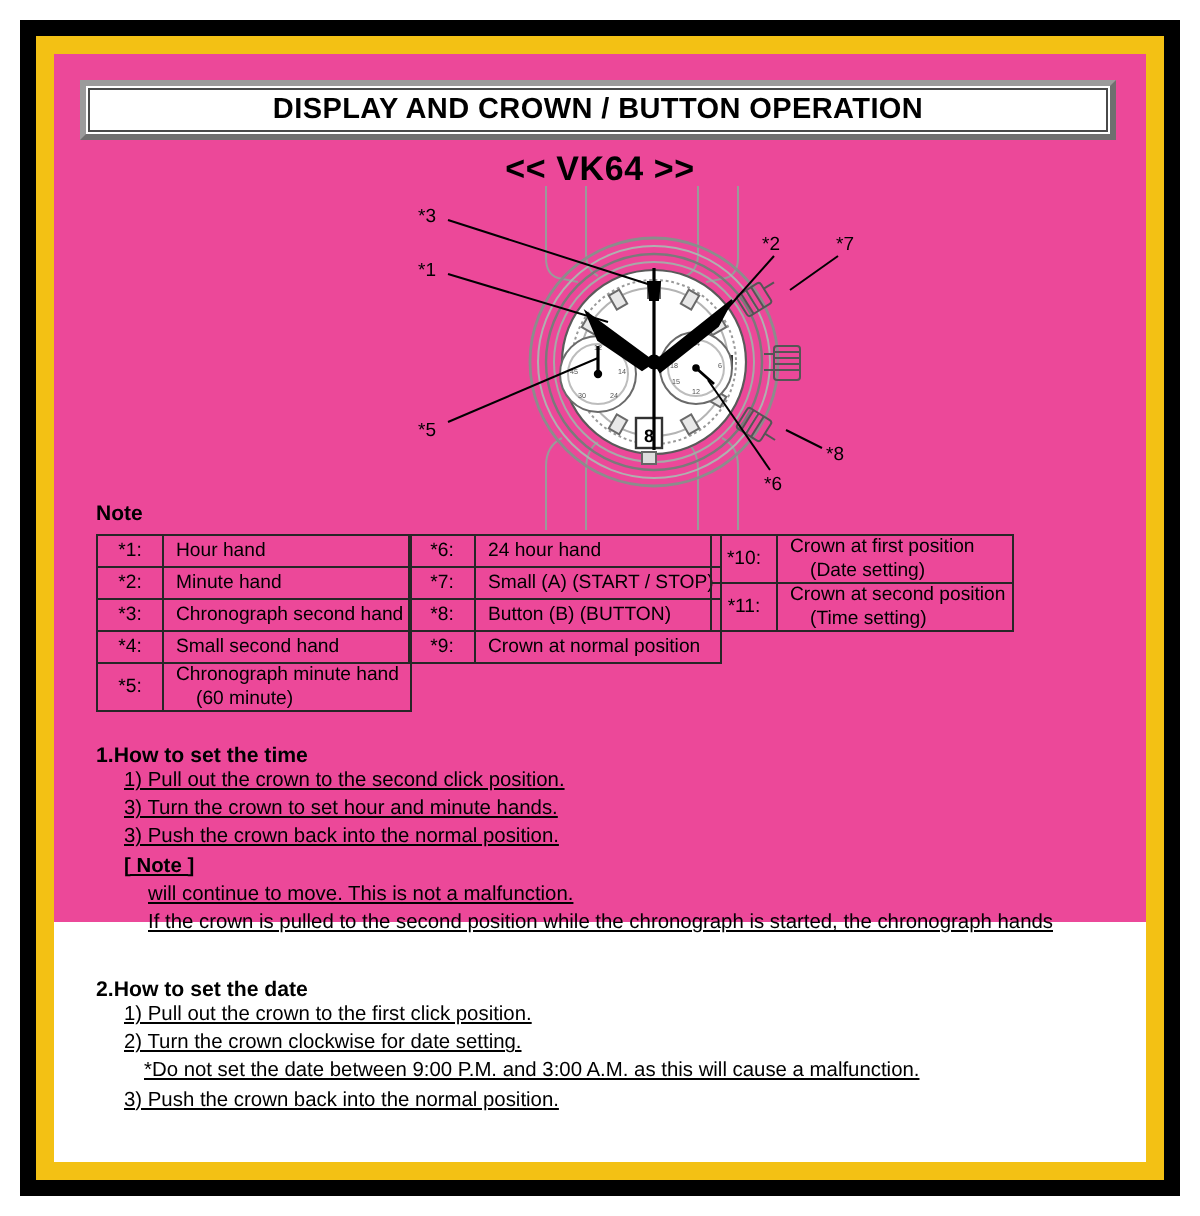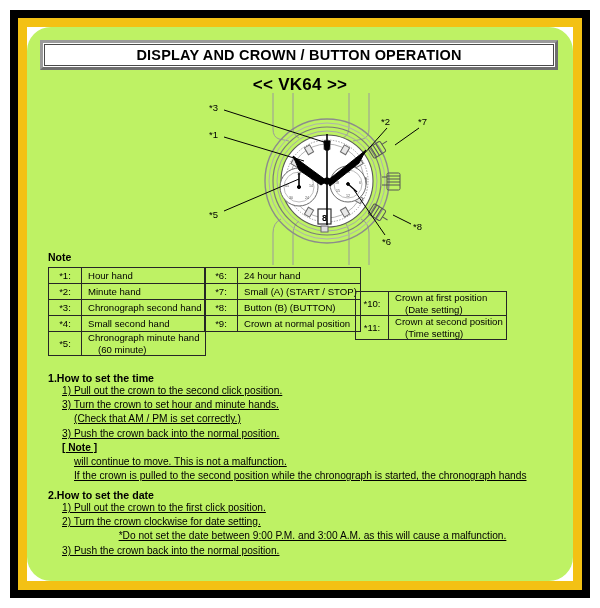--- a/index.html
+++ b/index.html
@@ -13,23 +13,22 @@
   
   .frame-black{
     position:absolute;left:10px;top:10px;width:580px;height:588px;
     border:8px solid #000000;box-sizing:border-box;
   }
   .frame-gold{
     position:absolute;left:18px;top:18px;width:564px;height:572px;
     border:9px solid #f3c114;box-sizing:border-box;
   }
   .inner{
-    position:absolute;left:27px;top:27px;width:546px;height:554px;
-    background:#bef264;
-    border-radius:24px;
+    position:absolute;left:27px;top:27px;width:546px;height:434px;
+    background:#ec4899;
   }
 
   
   .title-box{
     position:absolute;left:13px;top:13px;width:518px;height:30px;
     background:#ffffff;
     border-top:3px solid #9b9b9b;
     border-left:3px solid #9b9b9b;
     border-right:3px solid #6f6f6f;
     border-bottom:3px solid #6f6f6f;
@@ -65,31 +64,31 @@
   }
   .tbl td{
     border:1.6px solid #262626;
     padding:0 3px;height:15px;vertical-align:middle;
     white-space:nowrap;
   }
   .tbl td.k{width:26px;text-align:center;}
   .tbl td.v{padding-left:6px;}
   .tbl-a{left:21px;}
   .tbl-b{left:177px;}
-  .tbl-c{left:328px;margin-top:24px;}
+  .tbl-c{left:328px;}
   .two-line{line-height:11.5px;white-space:normal;}
   .two-line .l2{padding-left:10px;}
 
   
   .sec{position:absolute;left:21px;width:505px;color:#000;}
   .sec h3{margin:0;font-size:10.6px;font-weight:bold;}
   .sec p{margin:0;font-size:10.2px;line-height:14.2px;text-decoration:underline;}
   .ind1{padding-left:14px;}
   .ind2{padding-left:26px;}
-  .ind3{padding-left:22px;text-align:center;}
+  .ind3{padding-left:22px;}
   .bold{font-weight:bold;}
   .sec-time{top:345px;}
   .sec-date{top:462px;}
 </style>
 </head>
 <body>
 
 <div class="page">
 
   <div class="frame-black"></div>
@@ -301,21 +300,20 @@
             <span class="l2">(Time setting)</span>
           </td>
         </tr>
       </tbody>
     </table>
 
     <div class="sec sec-time">
       <h3>1.How to set the time</h3>
       <p class="ind1">1) Pull out the crown to the second click position.</p>
       <p class="ind1">3) Turn the crown to set hour and minute hands.</p>
-      <p class="ind2">(Check that AM / PM is set correctly.)</p>
       <p class="ind1">3) Push the crown back into the normal position.</p>
       <p class="ind1 bold">[ Note ]</p>
       <p class="ind2">will continue to move. This is not a malfunction.</p>
       <p class="ind2">If the crown is pulled to the second position while the chronograph is started, the chronograph hands</p>
     </div>
 
     <div class="sec sec-date">
       <h3>2.How to set the date</h3>
       <p class="ind1">1) Pull out the crown to the first click position.</p>
       <p class="ind1">2) Turn the crown clockwise for date setting.</p>

